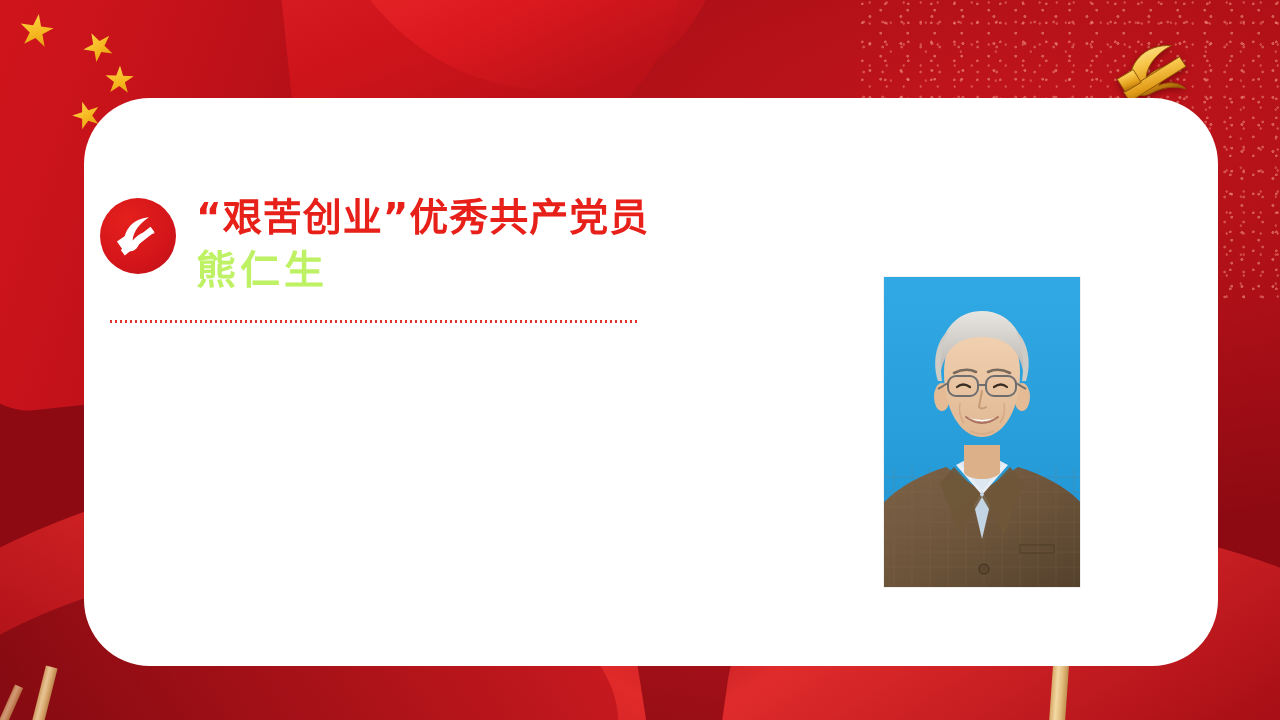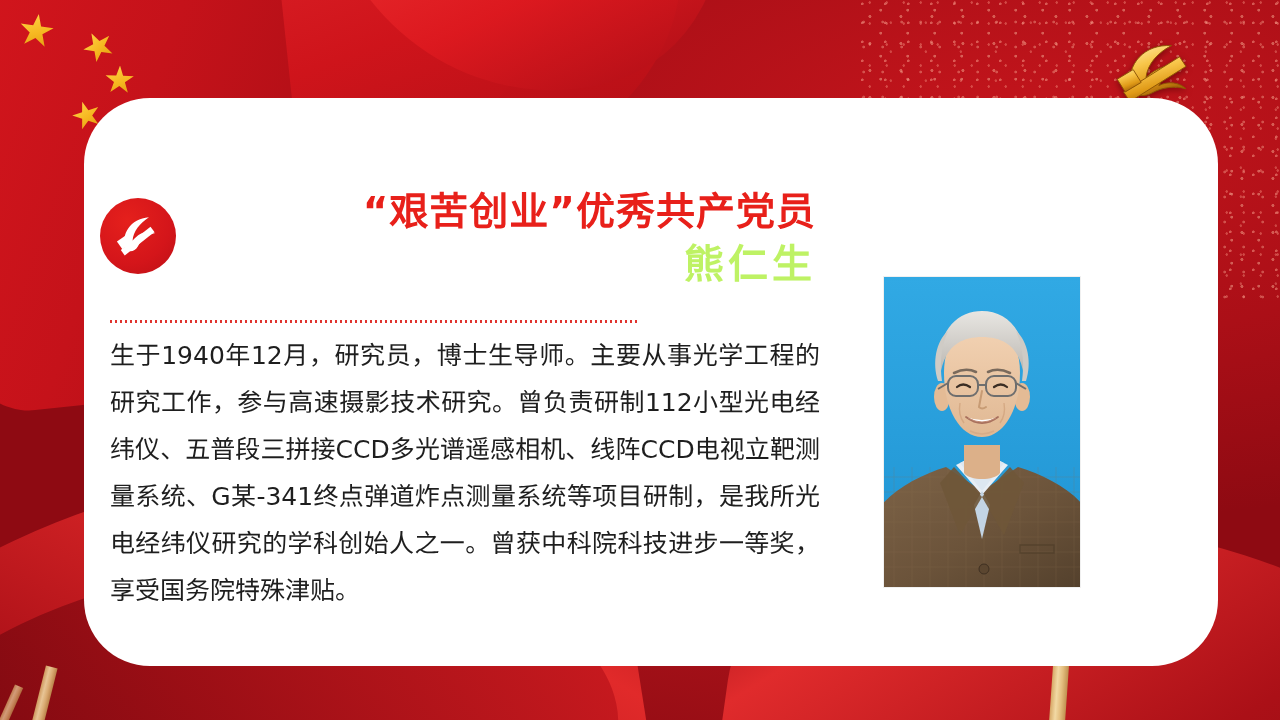--- a/index.html
+++ b/index.html
@@ -158,23 +158,23 @@
     position:absolute; left:100px; top:198px;
     width:76px; height:76px;
     border-radius:50%;
     background:radial-gradient(circle at 36% 30%, #e5201c 0%, #d4151a 60%, #bc1016 100%);
     display:flex; align-items:center; justify-content:center;
   }
   .badge svg { width:50px; height:50px; display:block; }
 
   .title-block {
     position:absolute;
-    left:196px; top:190px;
+    left:196px; top:196px;
     width:620px;
-    text-align:right;
+    text-align:left;
   }
   .title-main {
     font-family:"DejaVu Sans", sans-serif;
     font-size:39px;
     font-weight:700;
     color:#e8201a;
     letter-spacing:1px;
     line-height:1.15;
     white-space:nowrap;
   }
@@ -291,21 +291,20 @@
     </svg>
   </div>
 
   <div class="title-block">
     <div class="title-main">“艰苦创业”优秀共产党员</div>
     <div class="title-name">熊仁生</div>
   </div>
 
   <div class="divider"></div>
 
-  <div class="body-text">生于1940年12月，研究员，博士生导师。主要从事光学工程的研究工作，参与高速摄影技术研究。曾负责研制112小型光电经纬仪、五普段三拼接CCD多光谱遥感相机、线阵CCD电视立靶测量系统、G某-341终点弹道炸点测量系统等项目研制，是我所光电经纬仪研究的学科创始人之一。曾获中科院科技进步一等奖，享受国务院特殊津贴。</div>
 
   <div class="portrait">
     <svg viewBox="0 0 196 310" xmlns="http://www.w3.org/2000/svg" preserveAspectRatio="xMidYMid slice">
       <defs>
         <linearGradient id="bgblue" x1="0" y1="0" x2="0" y2="1">
           <stop offset="0%" stop-color="#31a9e4"></stop>
           <stop offset="100%" stop-color="#1f93d2"></stop>
         </linearGradient>
         <linearGradient id="suitg" x1="0" y1="0" x2="1" y2="1">
           <stop offset="0%" stop-color="#7d6347"></stop>

